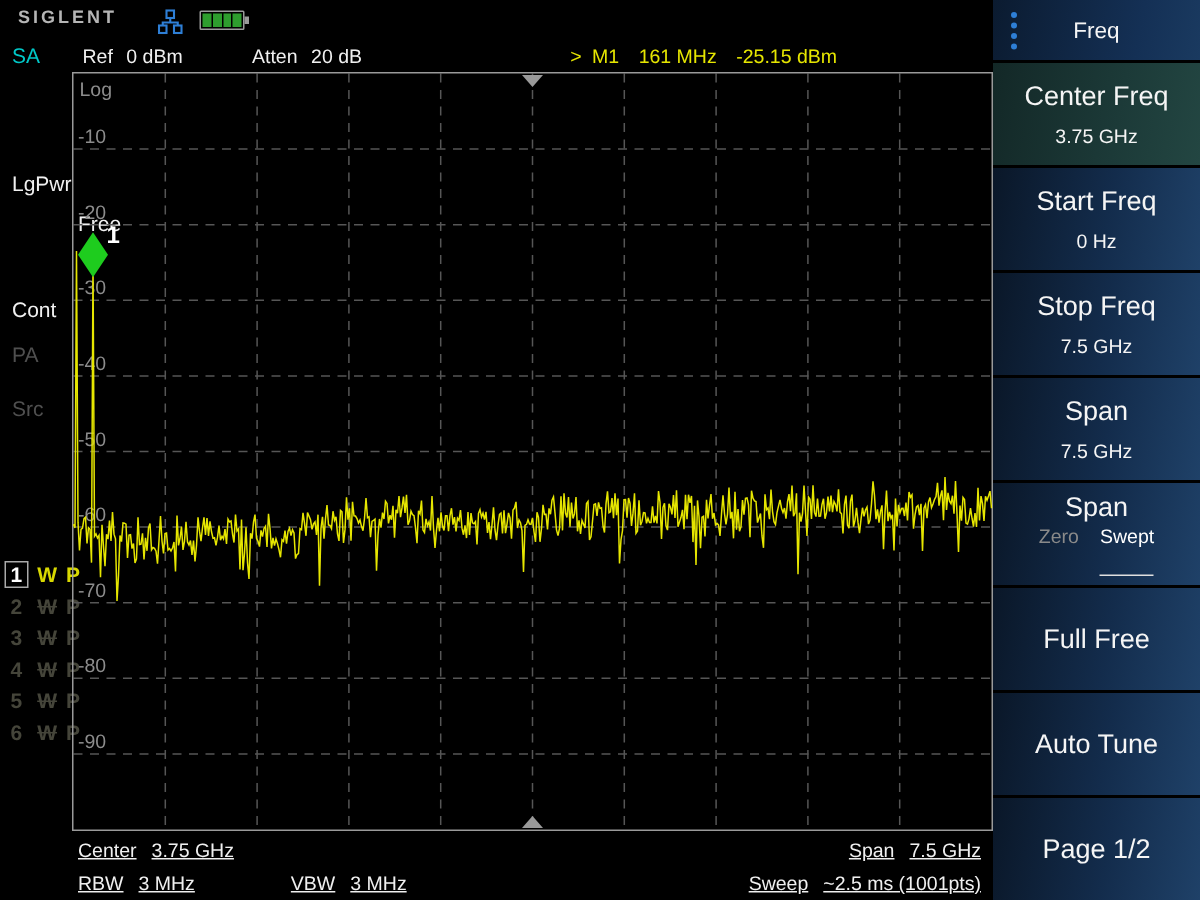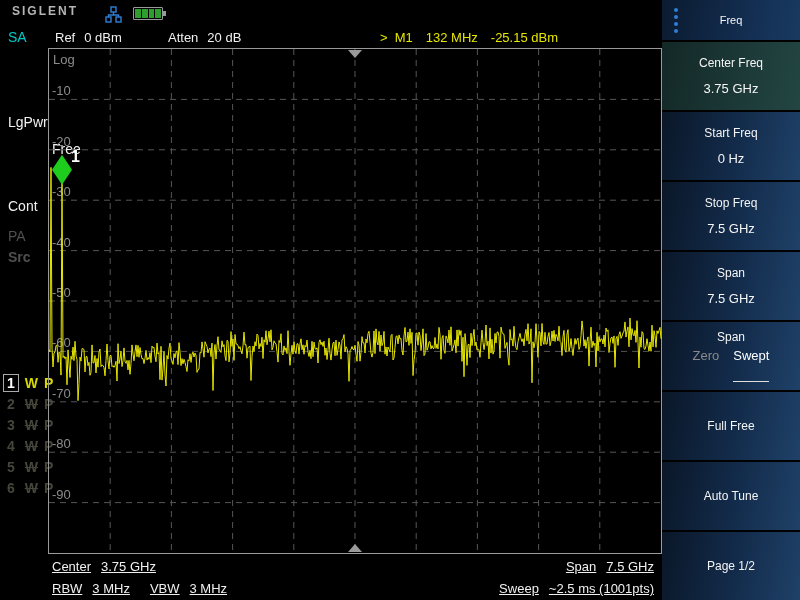--- a/index.html
+++ b/index.html
@@ -38,37 +38,37 @@
   .trace-row.on .t-w { text-decoration:none; }
 
   
   .graph { position:absolute; left:48px; top:48px; width:614px; height:506px; }
 
   
   .footer-row { position:absolute; left:48px; width:610px; display:flex;
                 justify-content:space-between; font-size:13px; color:#f0f0f0; padding:0 4px; }
   .footer-row-1 { top:559px; }
   .footer-row-2 { top:581px; }
-  .f-left { display:flex; gap:20px; }
+  .f-left { display:flex; gap:64px; }
   .f-pair { display:flex; gap:10px;text-decoration:underline; }
 
   
   .menu { position:absolute; left:662px; top:0; width:138px; height:600px;
           background:#000; display:flex; flex-direction:column; gap:2px; }
   .menu-header { height:40px; flex:none; position:relative; display:flex; align-items:center;
-                 justify-content:center; color:#f5f5f5; font-size:11px;
+                 justify-content:center; color:#f5f5f5; font-size:15px;
                  background:linear-gradient(100deg,#0b1b30 0%,#143055 70%,#1a3a60 100%); }
   .menu-dots { position:absolute; left:12px; top:8px; display:flex; flex-direction:column; gap:3px; }
   .menu-dots i { width:4px; height:4px; border-radius:50%; background:#2e7fd6; }
   .menu-btn { flex:1; display:flex; flex-direction:column; align-items:center;
               justify-content:space-evenly; padding:4px 2px; color:#f5f5f5;
               background:linear-gradient(100deg,#0a1728 0%,#132c4c 55%,#1f4168 100%); cursor:default; }
   .menu-btn.single { justify-content:center; }
   .menu-btn.active { background:linear-gradient(100deg,#132827 0%,#1c3a38 60%,#234642 100%); }
-  .btn-label { font-size:12px; }
+  .btn-label { font-size:18px; }
   .btn-value { font-size:13px; }
   .btn-toggle { display:flex; gap:14px; font-size:13px; }
   .btn-toggle .opt-dim { color:#8a8a8a; }
   .btn-toggle .opt-sel { color:#fff; border-bottom:1px solid #e0e0e0; padding-bottom:18px; }
 </style>
 </head>
 <body>
 
 <div class="screen">
 
@@ -94,31 +94,31 @@
       <span>Ref</span>
       <span>0 dBm</span>
     </span>
     <span class="pair pair-atten">
       <span>Atten</span>
       <span>20 dB</span>
     </span>
     <span class="marker-readout">
       <span class="mr-prefix">&gt;</span>
       <span>M1</span>
-      <span>132 MHz</span>
+      <span>161 MHz</span>
       <span>-25.15 dBm</span>
     </span>
   </div>
 
   <div id="side-modes">
       <span class="side-label" style="top: 114px;">LgPwr</span>
       <span class="side-label" style="top: 141px; margin-left: 44px;">Free</span>
       <span class="side-label" style="top: 198px;">Cont</span>
       <span class="side-label dim" style="top: 228px;">PA</span>
-      <span class="side-label dim" style="top: 249px; font-weight: bold;">Src</span>
+      <span class="side-label dim" style="top: 264px;">Src</span>
     </div>
 
   <div class="trace-rows" id="trace-rows">
       <div class="trace-row on">
         <span class="t-num">1</span>
         <span class="t-w">W</span>
         <span class="t-p">P</span>
       </div>
       <div class="trace-row">
         <span class="t-num">2</span>

